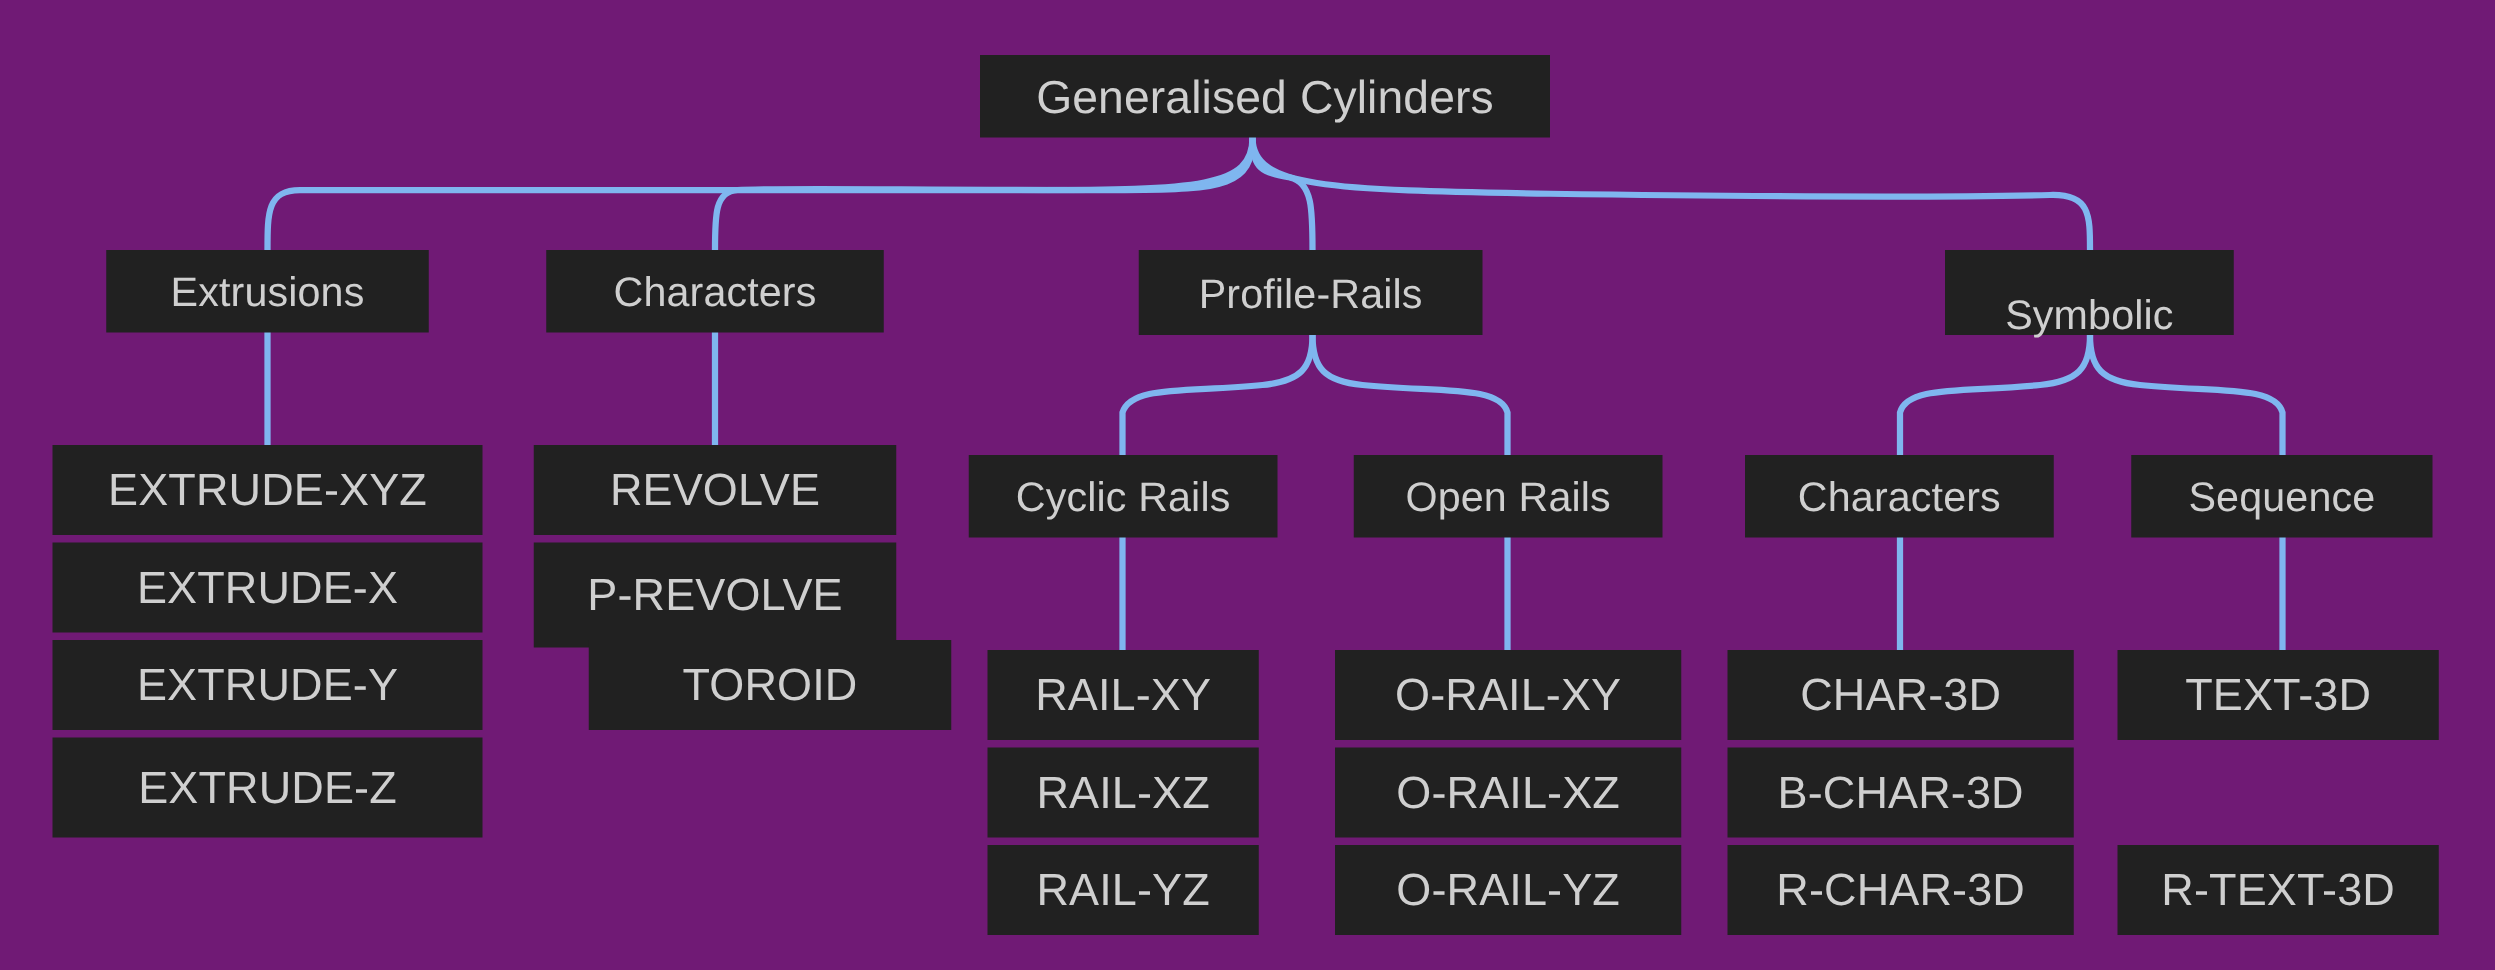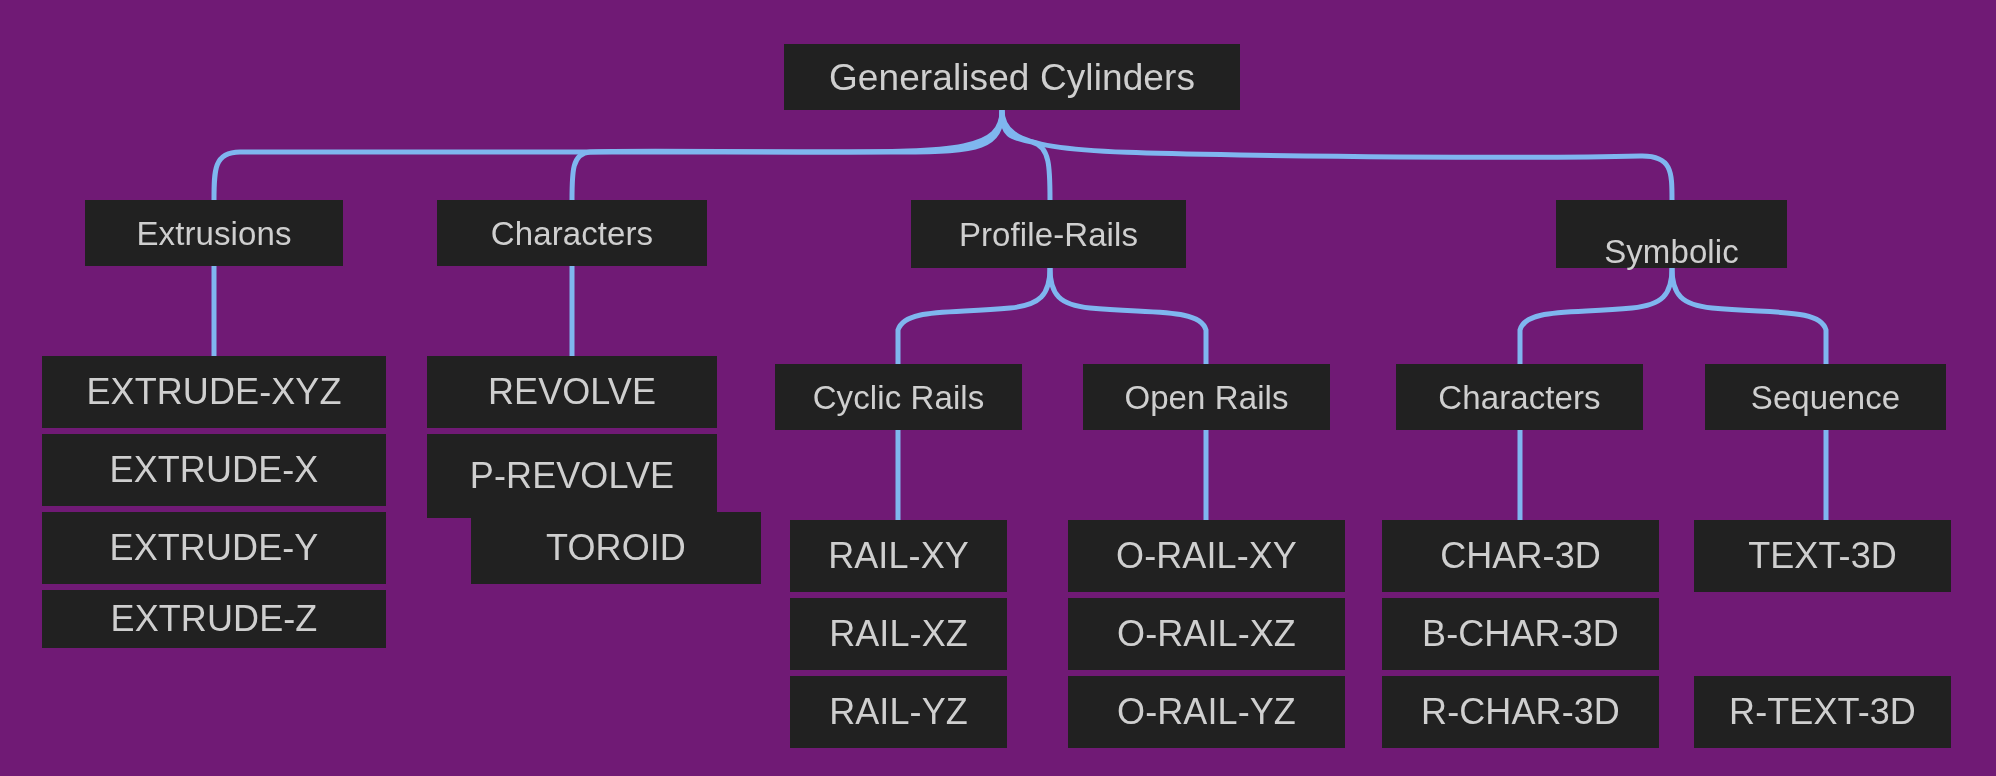--- a/index.html
+++ b/index.html
@@ -127,21 +127,21 @@
 
   <div class="node leaf" style="left:42px; top:356px; width:344px; height:72px;">
     <span>EXTRUDE-XYZ</span>
   </div>
   <div class="node leaf" style="left:42px; top:434px; width:344px; height:72px;">
     <span>EXTRUDE-X</span>
   </div>
   <div class="node leaf" style="left:42px; top:512px; width:344px; height:72px;">
     <span>EXTRUDE-Y</span>
   </div>
-  <div class="node leaf" style="left:42px; top:590px; width:344px; height:58px;">
+  <div class="node leaf" style="left:42px; top:590px; width:344px; height:80px;">
     <span>EXTRUDE-Z</span>
   </div>
 
   <div class="node leaf" style="left:427px; top:356px; width:290px; height:72px;">
     <span>REVOLVE</span>
   </div>
   <div class="node leaf" style="left:427px; top:434px; width:290px; height:84px;">
     <span>P-REVOLVE</span>
   </div>
   <div class="node leaf" style="left:427px; top:512px; width:290px; height:72px;margin-left:44px;">

